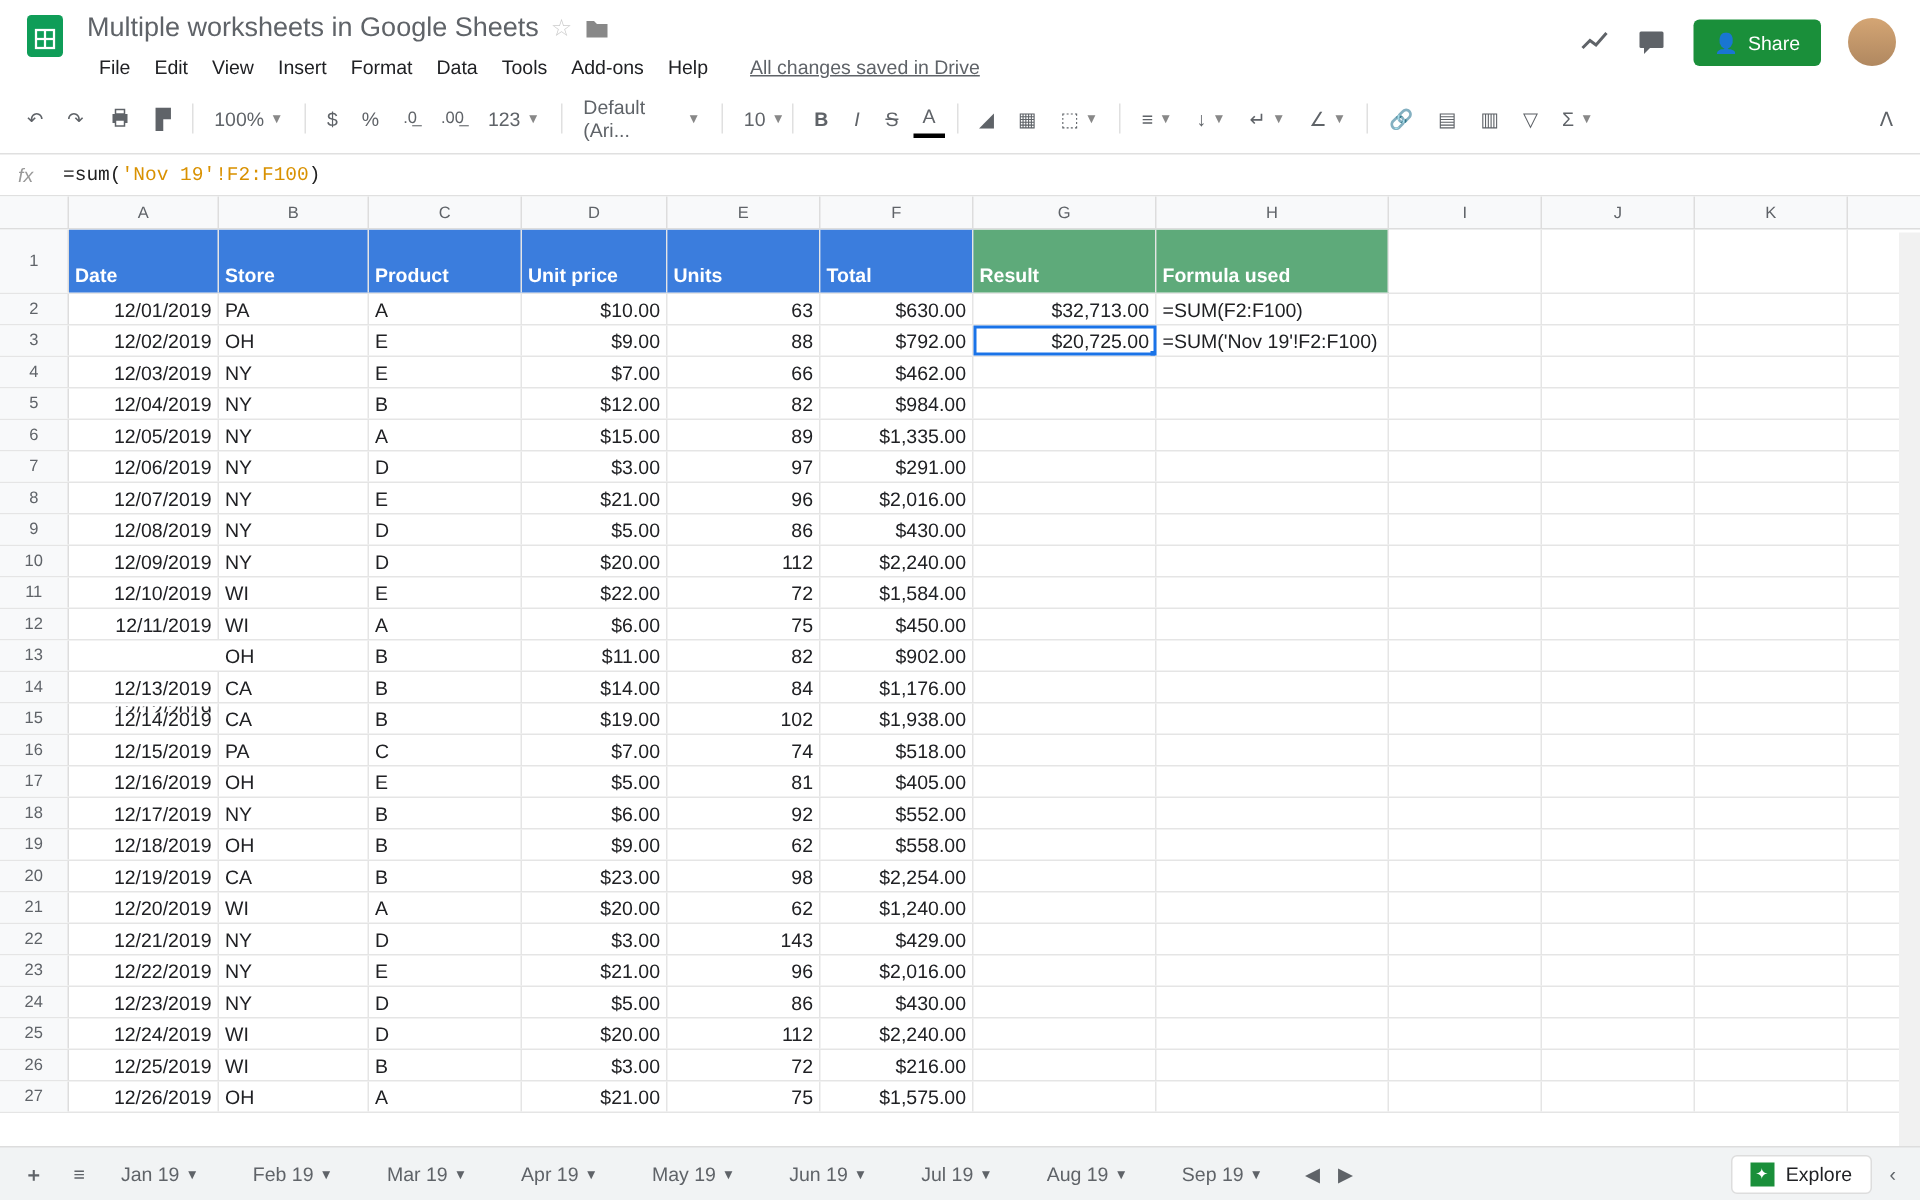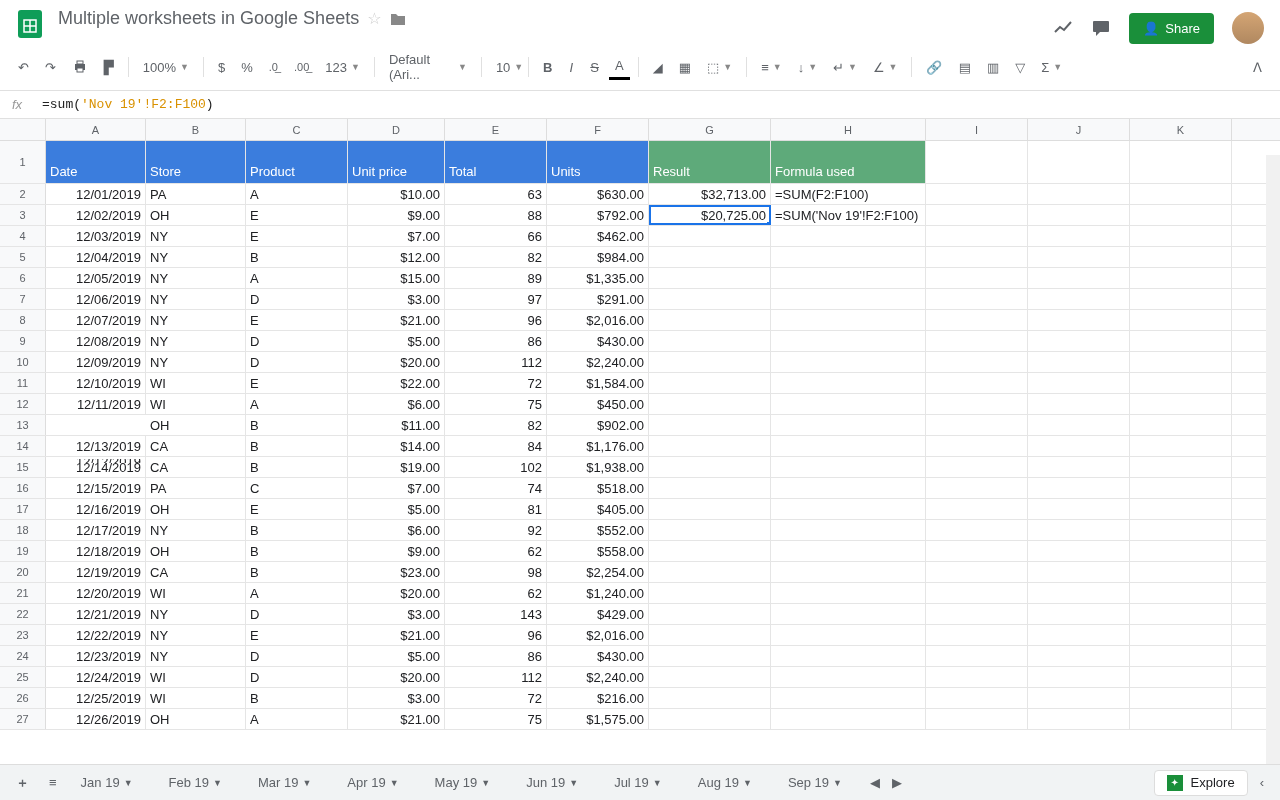--- a/index.html
+++ b/index.html
@@ -31,21 +31,21 @@
 .grid { position: relative; }
 .col-headers { display: flex; background: #f8f9fa; border-bottom: 1px solid #ddd; height: 22px; }
 .corner { width: 46px; border-right: 1px solid #ddd; background:#f8f9fa;}
 .col-h { border-right: 1px solid #ddd; text-align: center; font-size: 11px; color: #5f6368; line-height: 22px; }
 .rows { overflow-y: hidden; height: 600px; }
 .row { display: flex; height: 21px; border-bottom: 1px solid #e5e5e5; }
 .row.header-row { height: 43px; }
 .row-h { width: 46px; background: #f8f9fa; border-right: 1px solid #ddd; text-align: center; font-size: 11px; color: #5f6368; display:flex; align-items:center; justify-content:center; }
 .cell { border-right: 1px solid #e5e5e5; padding: 2px 4px; font-size: 13px; display: flex; align-items: center; overflow: hidden; white-space: nowrap; }
 .cell.r { justify-content: flex-end; }
-.hdr-cell { color: #fff; font-weight: normal; display: flex; align-items: flex-end; padding-bottom: 4px; }
+.hdr-cell { color: #fff; font-weight: bold; display: flex; align-items: flex-end; padding-bottom: 4px; }
 .hdr-blue { background: #3b7ddd; }
 .hdr-green { background: #5eaa7a; }
 .selected-cell { outline: 2px solid #1a73e8; outline-offset: -2px; position: relative; }
 .selected-cell::after { content:''; position:absolute; right:-3px; bottom:-3px; width:6px; height:6px; background:#1a73e8; }
 .sheet-tabs { position: absolute; bottom: 0; left: 0; right: 0; height: 36px; background: #f1f3f4; border-top: 1px solid #ddd; display: flex; align-items: center; padding: 0 8px; gap: 4px; }
 .sheet-tabs .tab-btn { padding: 6px 8px; color: #5f6368; cursor: pointer; }
 .sheet-tab { padding: 6px 12px; border-radius: 0; cursor: pointer; color: #5f6368; display:flex; align-items:center; gap:4px; font-size:13px;}
 .sheet-tab .caret { font-size: 9px; }
 .sheet-tabs .nav-arrows { display:flex; gap:12px; padding:0 12px; color:#5f6368;}
 .explore { margin-left: auto; display: flex; align-items: center; gap: 8px; background: #fff; border: 1px solid #ddd; border-radius: 4px; padding: 4px 12px; cursor:pointer; font-size:13px;}
@@ -68,20 +68,32 @@
   <div class="title-area">
     <div class="doc-title">
       <span>Multiple worksheets in Google Sheets</span>
       <span class="star">☆</span>
       <span class="folder">
           <svg width="16" height="14" viewBox="0 0 16 14">
             <path d="M1 2 h5 l2 2 h7 v9 h-14 z" fill="#888"></path>
           </svg>
         </span>
     </div>
+    <div class="menubar" id="menubar">
+        <span>File</span>
+        <span>Edit</span>
+        <span>View</span>
+        <span>Insert</span>
+        <span>Format</span>
+        <span>Data</span>
+        <span>Tools</span>
+        <span>Add-ons</span>
+        <span>Help</span>
+        <span class="save-status">All changes saved in Drive</span>
+      </div>
   </div>
   <div class="header-right">
     <span class="icon-btn">
         <svg width="20" height="20" viewBox="0 0 20 20">
           <polyline points="2,14 7,9 11,12 18,4" fill="none" stroke="#5f6368" stroke-width="2"></polyline>
         </svg>
       </span>
     <span class="icon-btn">
         <svg width="20" height="20" viewBox="0 0 20 20">
           <rect x="2" y="3" width="16" height="11" rx="1" fill="#5f6368"></rect>
@@ -182,22 +194,22 @@
       <div class="col-h" style="width: 102px;">J</div>
       <div class="col-h" style="width: 102px;">K</div>
     </div>
   <div class="rows" id="rows">
       <div class="row header-row">
         <div class="row-h">1</div>
         <div class="cell hdr-cell hdr-blue" style="width: 100px;">Date</div>
         <div class="cell hdr-cell hdr-blue" style="width: 100px;">Store</div>
         <div class="cell hdr-cell hdr-blue" style="width: 102px;">Product</div>
         <div class="cell hdr-cell hdr-blue" style="width: 97px;">Unit price</div>
+        <div class="cell hdr-cell hdr-blue" style="width: 102px;">Units</div>
         <div class="cell hdr-cell hdr-blue" style="width: 102px;">Total</div>
-        <div class="cell hdr-cell hdr-blue" style="width: 102px;">Units</div>
         <div class="cell hdr-cell hdr-green" style="width: 122px;">Result</div>
         <div class="cell hdr-cell hdr-green" style="width: 155px;">Formula used</div>
         <div class="cell hdr-cell" style="width: 102px;"></div>
         <div class="cell hdr-cell" style="width: 102px;"></div>
         <div class="cell hdr-cell" style="width: 102px;"></div>
       </div>
       <div class="row">
         <div class="row-h">2</div>
         <div class="cell r" style="width: 100px;">12/01/2019</div>
         <div class="cell" style="width: 100px;">PA</div>

